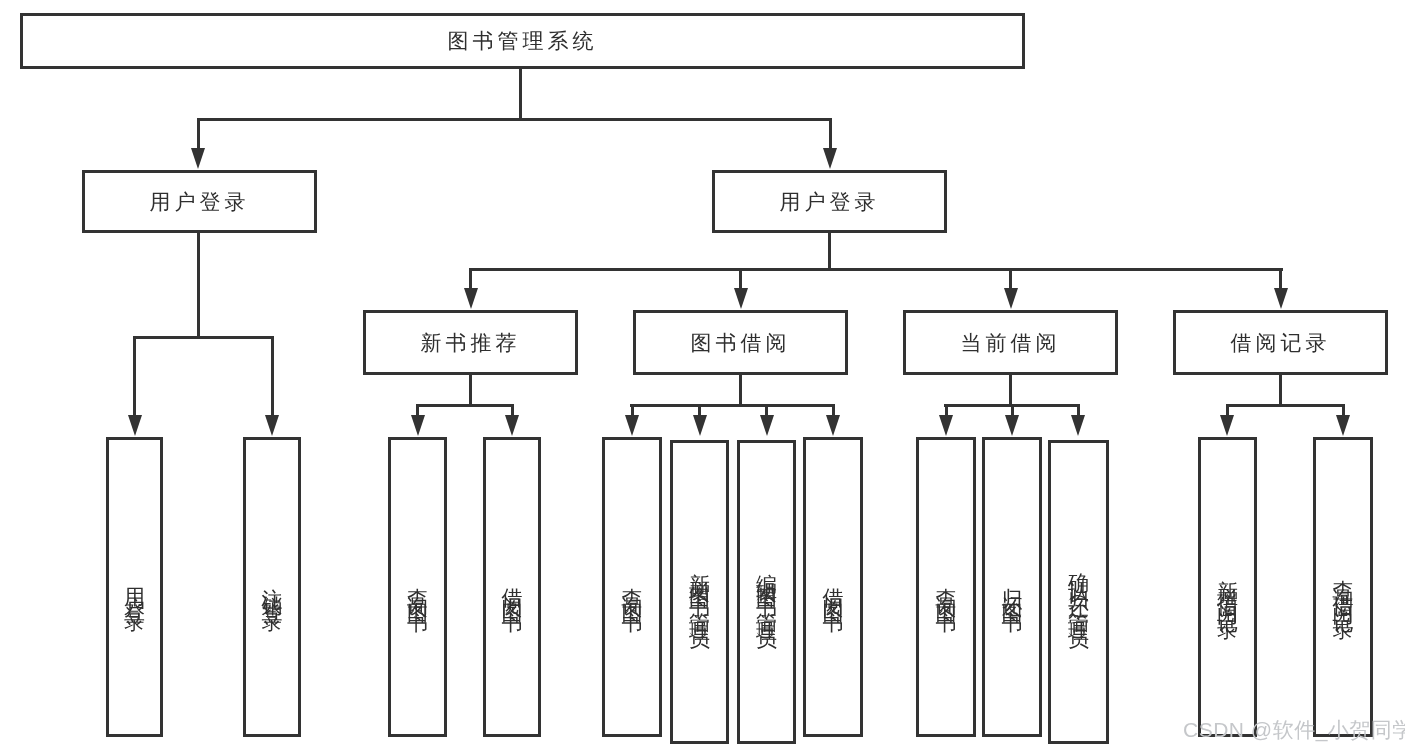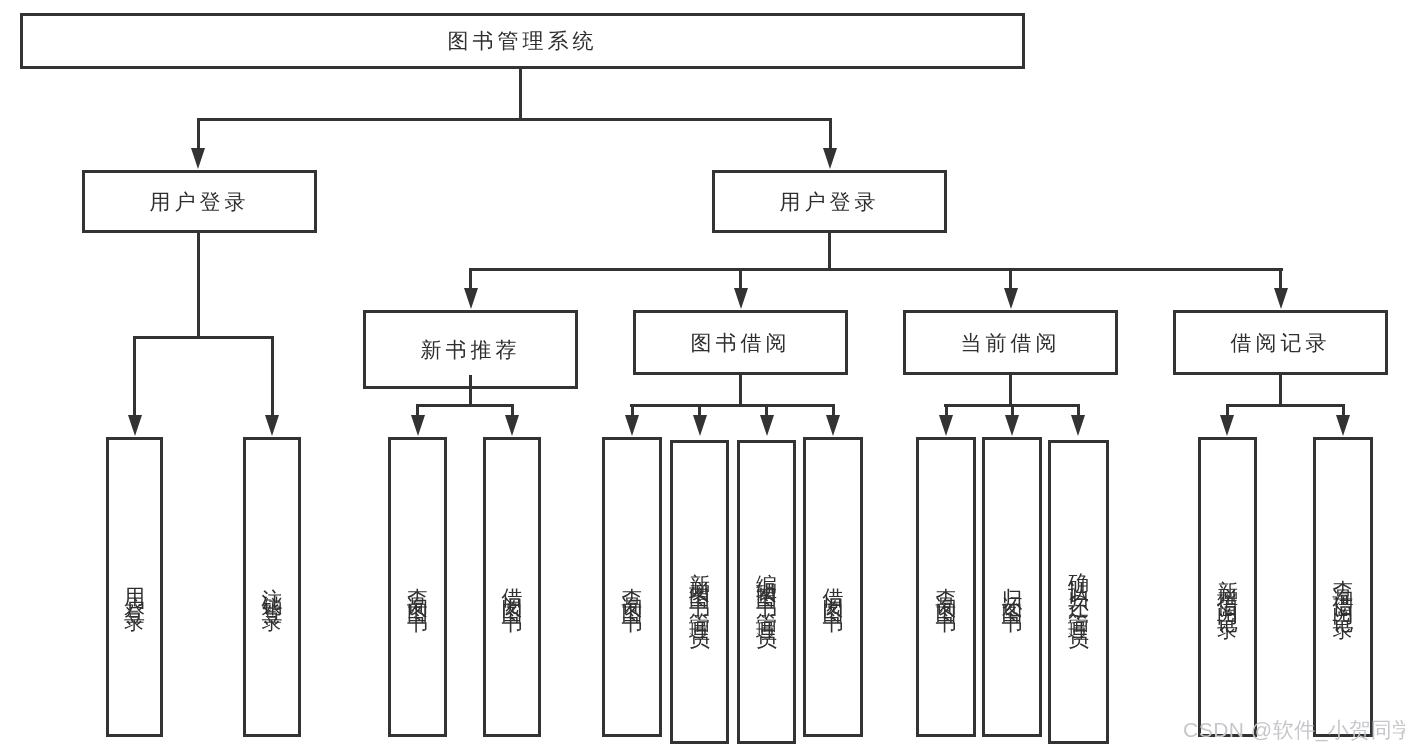--- a/index.html
+++ b/index.html
@@ -64,21 +64,21 @@
   <div class="hl" style="left:469px;top:268px;width:814px;"></div>
   <div class="vl" style="left:469px;top:268px;height:22px;"></div>
   <div class="ah" style="left:464px;top:288px;"></div>
   <div class="vl" style="left:739px;top:268px;height:22px;"></div>
   <div class="ah" style="left:734px;top:288px;"></div>
   <div class="vl" style="left:1009px;top:268px;height:22px;"></div>
   <div class="ah" style="left:1004px;top:288px;"></div>
   <div class="vl" style="left:1279px;top:268px;height:22px;"></div>
   <div class="ah" style="left:1274px;top:288px;"></div>
 
-  <div class="box" style="left:363px;top:310px;width:215px;height:79px;">
+  <div class="box" style="left:363px;top:310px;width:215px;height:65px;">
     <span>新书推荐</span>
   </div>
   <div class="box" style="left:633px;top:310px;width:215px;height:65px;">
     <span>图书借阅</span>
   </div>
   <div class="box" style="left:903px;top:310px;width:215px;height:65px;">
     <span>当前借阅</span>
   </div>
   <div class="box" style="left:1173px;top:310px;width:215px;height:65px;">
     <span>借阅记录</span>

